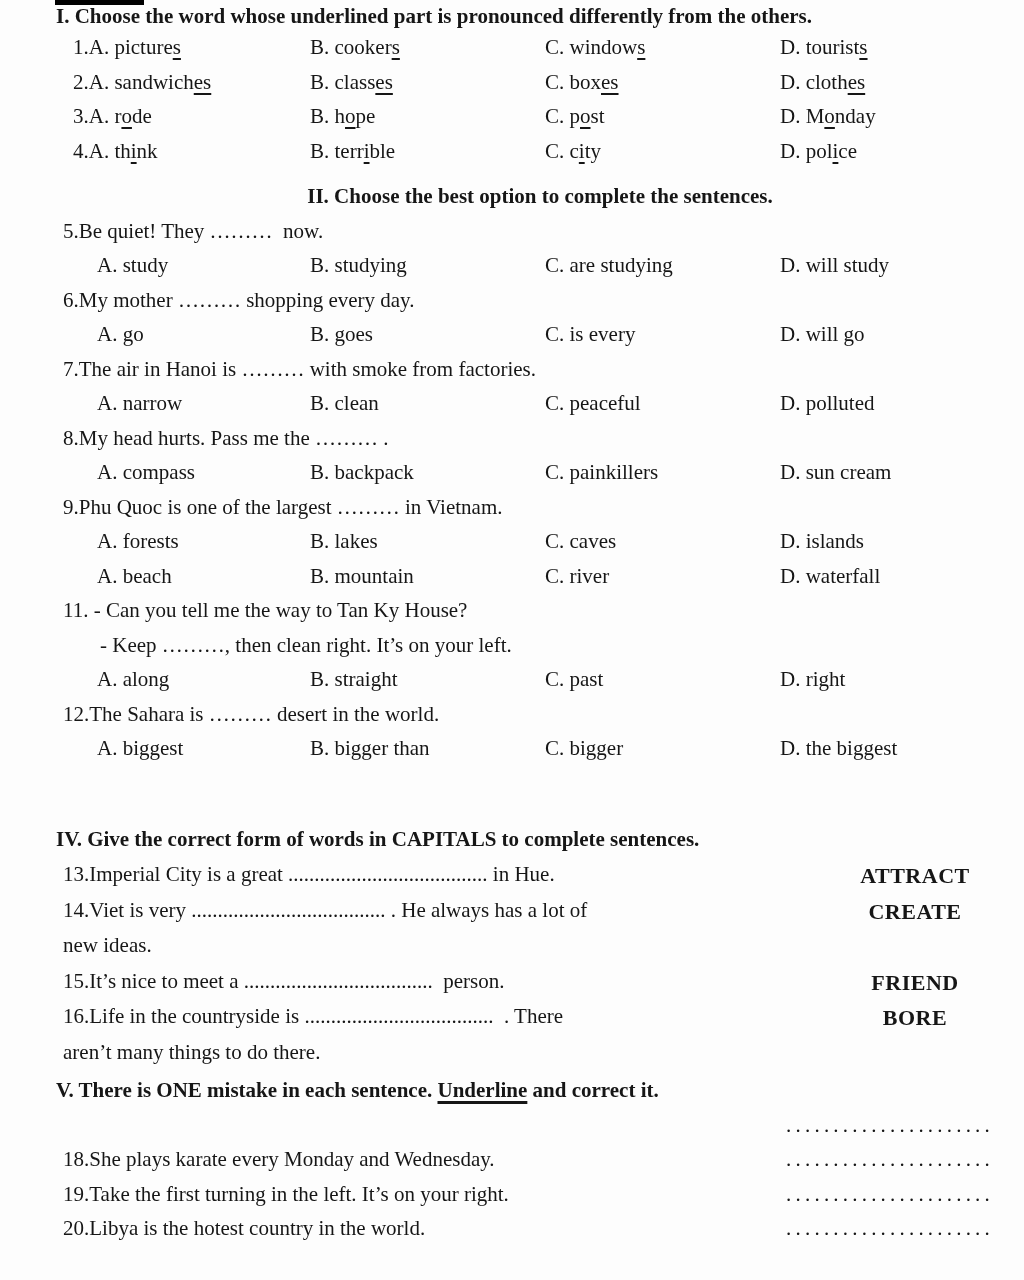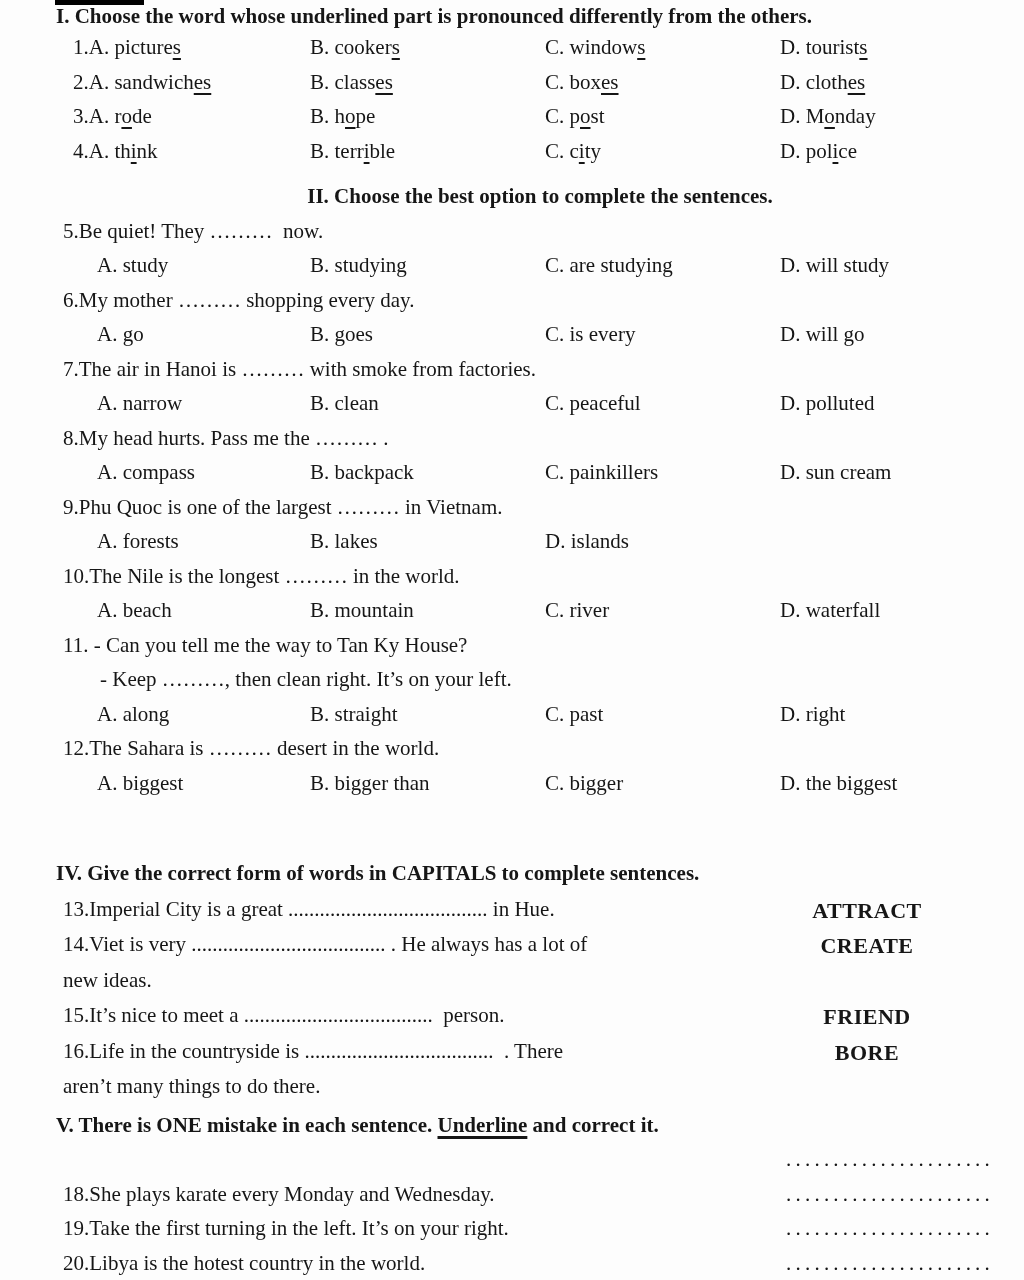--- a/index.html
+++ b/index.html
@@ -22,21 +22,21 @@
   .g1{display:grid;grid-template-columns:237px 235px 235px auto;padding-left:73px;line-height:34.5px;}
   .g2{display:grid;grid-template-columns:213px 235px 235px auto;padding-left:97px;line-height:34.5px;}
   .cell{white-space:nowrap;}
   .qline{padding-left:63px;line-height:34.5px;white-space:nowrap;}
   .qline.ind{padding-left:100px;}
   .u{text-decoration:underline;text-underline-offset:3.5px;text-decoration-thickness:2px;}
   .hu{font-weight:bold;text-decoration:underline;text-underline-offset:4px;text-decoration-thickness:2.5px;}
   .item4{position:relative;line-height:35.5px;}
   .t4{margin-left:63px;width:745px;}
   .iline{white-space:nowrap;}
-  .cap{position:absolute;top:1px;left:782px;width:170px;text-align:center;
+  .cap{position:absolute;top:1px;left:830px;width:170px;text-align:center;
        font-weight:bold;font-size:22px;letter-spacing:0.5px;line-height:35.5px;}
   .row5{display:flex;line-height:34.5px;}
   .s5t{margin-left:63px;flex:0 0 auto;white-space:nowrap;}
   .dots{margin-left:auto;margin-right:30px;letter-spacing:4.2px;white-space:nowrap;}
 </style>
 </head>
 <body>
 
 <div class="topmark"></div>
 
@@ -98,23 +98,23 @@
       <div class="g2">
         <div class="cell">A. compass</div>
         <div class="cell">B. backpack</div>
         <div class="cell">C. painkillers</div>
         <div class="cell">D. sun cream</div>
       </div>
       <div class="qline">9.Phu Quoc is one of the largest ……… in Vietnam.</div>
       <div class="g2">
         <div class="cell">A. forests</div>
         <div class="cell">B. lakes</div>
+        <div class="cell">C. caves</div>
         <div class="cell">D. islands</div>
       </div>
-      <div class="qline">10.The Nile is the longest ……… in the world.</div>
       <div class="g2">
         <div class="cell">A. beach</div>
         <div class="cell">B. mountain</div>
         <div class="cell">C. river</div>
         <div class="cell">D. waterfall</div>
       </div>
       <div class="qline">11. - Can you tell me the way to Tan Ky House?</div>
       <div class="qline ind">- Keep ………, then clean right. It’s on your left.</div>
       <div class="g2">
         <div class="cell">A. along</div>

